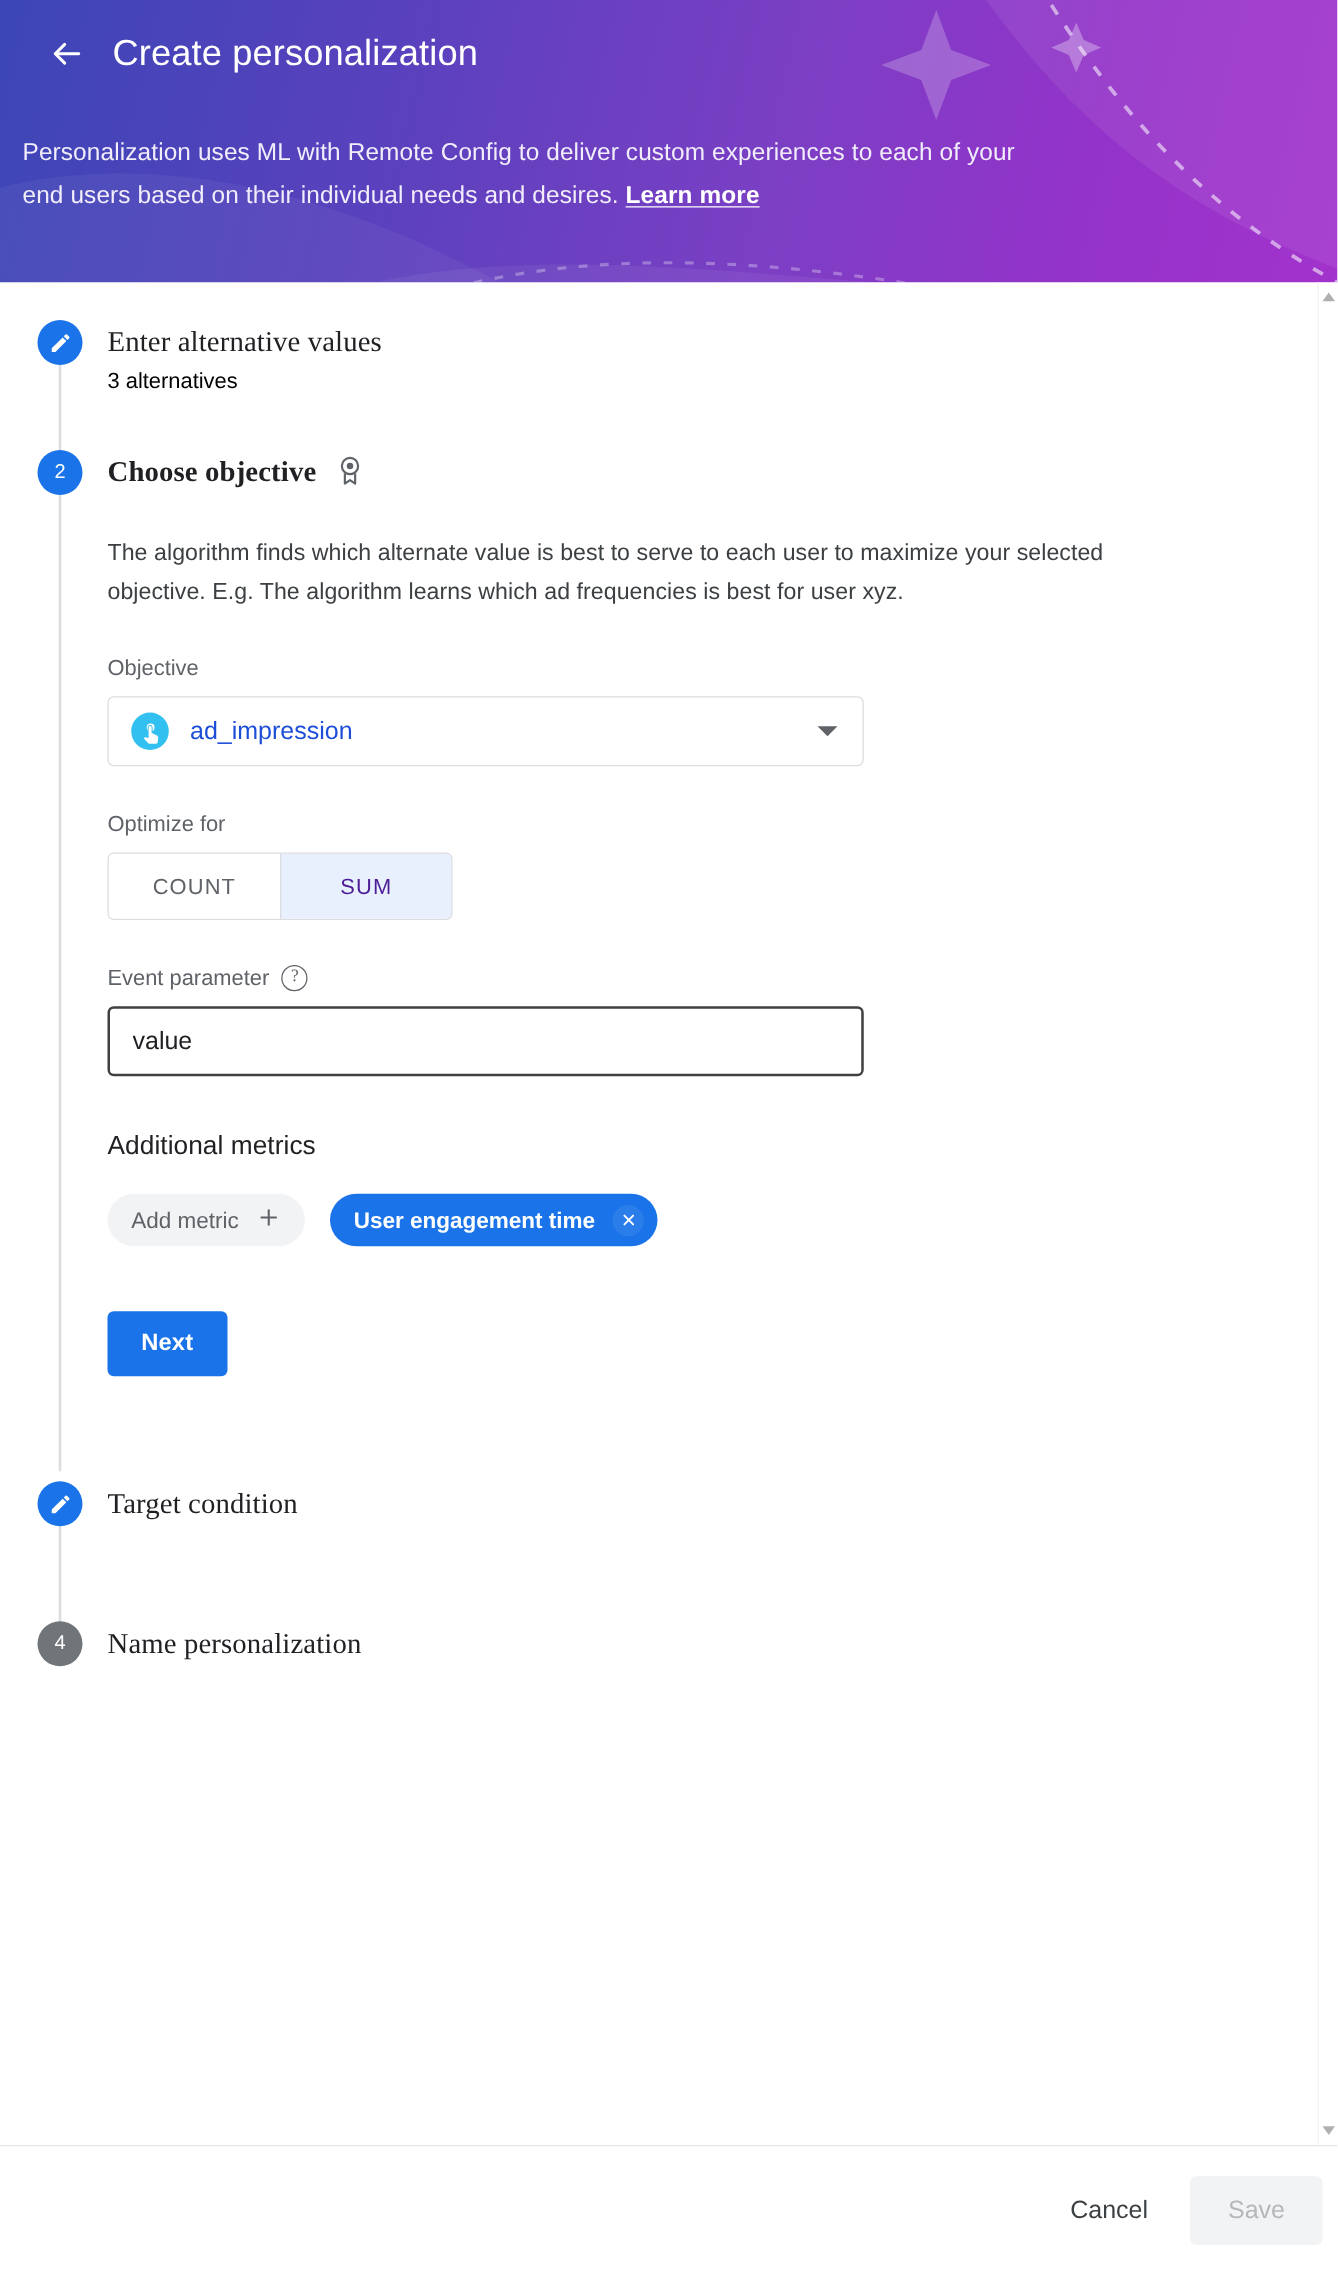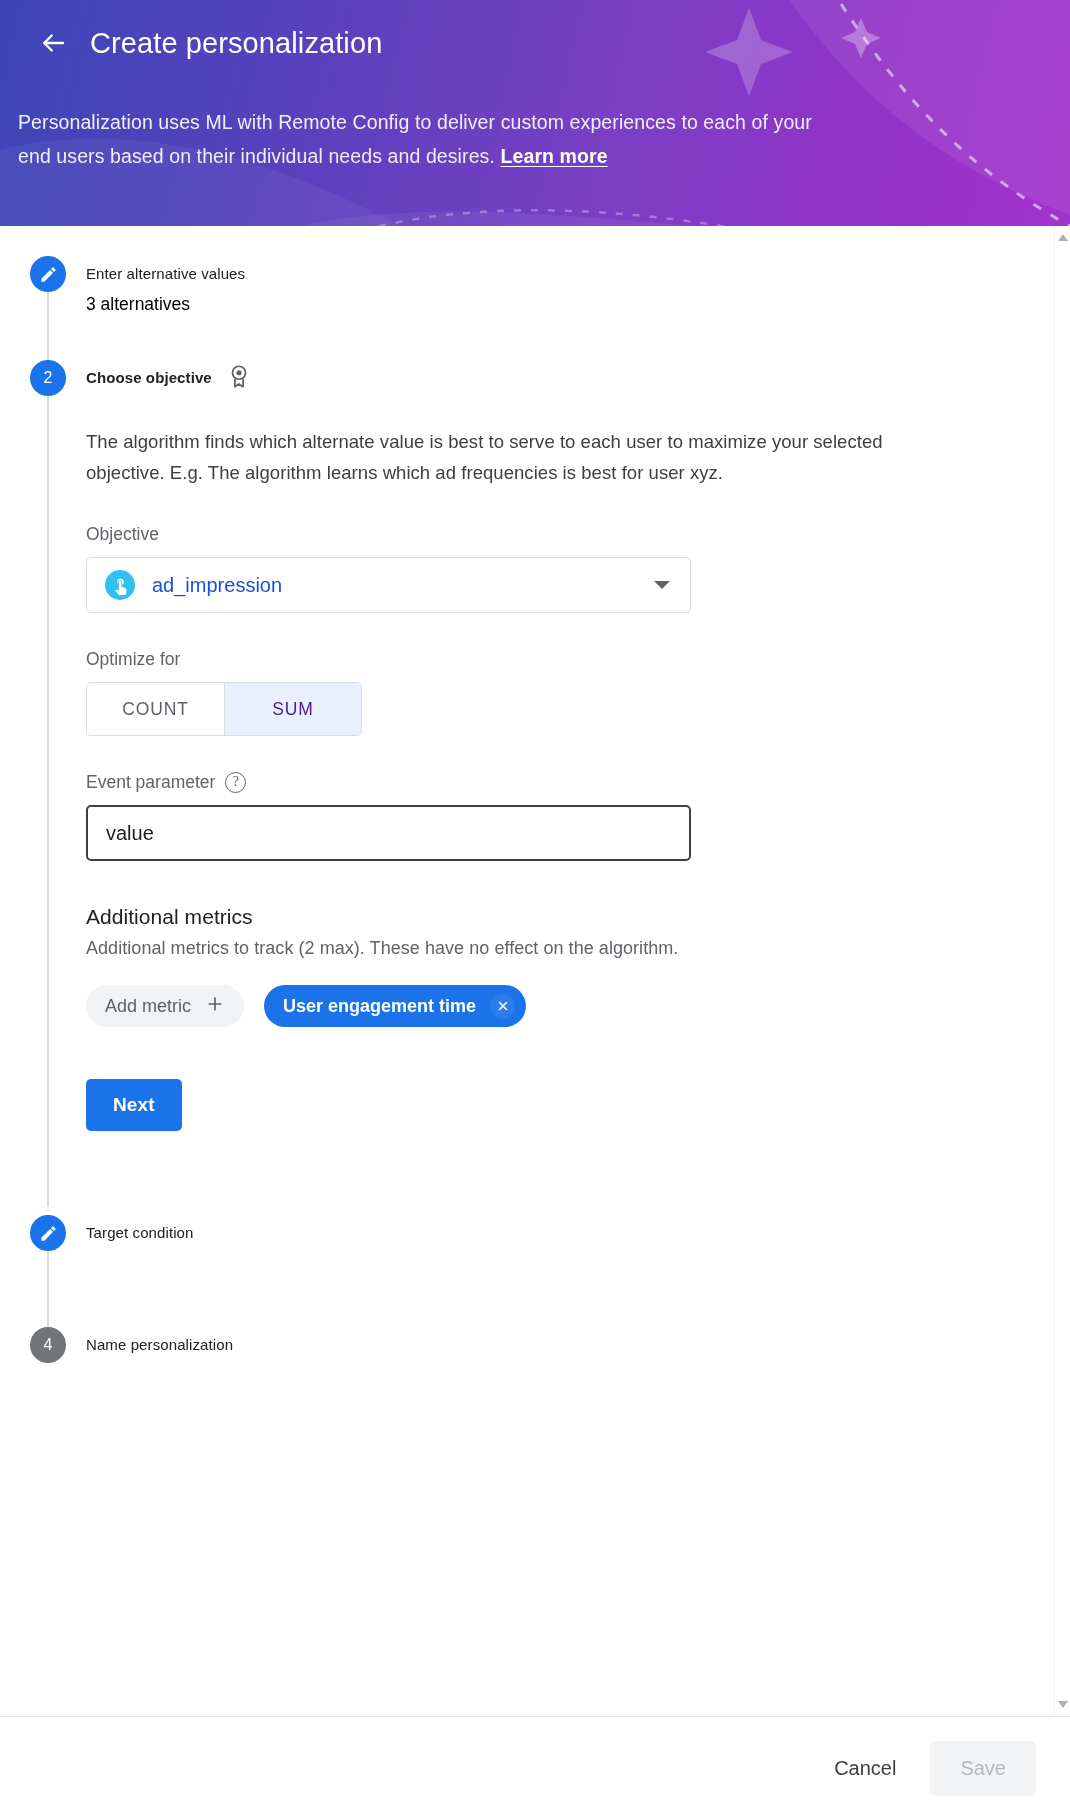--- a/index.html
+++ b/index.html
@@ -113,24 +113,25 @@
   }
 
   .step-head {
     display: flex;
     align-items: center;
     gap: 14px;
     min-height: 36px;
     padding-left: 56px;
   }
   .step-title {
-    font-size: 15px;
+    font-size: 23px;
     color: #202124;
     letter-spacing: .1px;
     line-height: 36px;
+    font-family: Liberation Serif, serif;
   }
   .step-title.bold { font-weight: 700; }
   .step-sub {
     padding-left: 56px;
     margin-top: 2px;
     font-size: 17.5px;
     color: #000000;
   }
 
   
@@ -322,21 +323,21 @@
   .sb-arrow.down { bottom: 8px; border-top: 7px solid #b0b0b0; }
 
   
   .footer {
     flex: 0 0 104px;
     border-top: 1px solid #e6e6e6;
     display: flex;
     align-items: center;
     justify-content: flex-end;
     gap: 10px;
-    padding-right: 34px;
+    padding-right: 12px;
     background: #fff;
   }
   .btn-text {
     background: none;
     border: none;
     font-size: 20px;
     color: #3c4043;
     padding: 16px 24px;
     border-radius: 5px;
     cursor: pointer;
@@ -443,21 +444,20 @@
             </div>
 
             <div class="field-label">
               <span>Event parameter</span>
               <span class="help-icon">?</span>
             </div>
 
             <input class="text-input" type="text" value="value" style="">
 
             <div class="section-title">Additional metrics</div>
-            <div class="section-sub">Additional metrics to track (2 max). These have no effect on the algorithm.</div>
 
             <div class="chip-row">
               <button class="chip add">
                 <span>Add metric</span>
                 <span>
                   <svg width="20" height="20" viewBox="0 0 24 24" stroke="#5f6368" stroke-width="2" stroke-linecap="round">
                     <line x1="12" y1="5" x2="12" y2="19"></line>
                     <line x1="5" y1="12" x2="19" y2="12"></line>
                   </svg>
                 </span>

